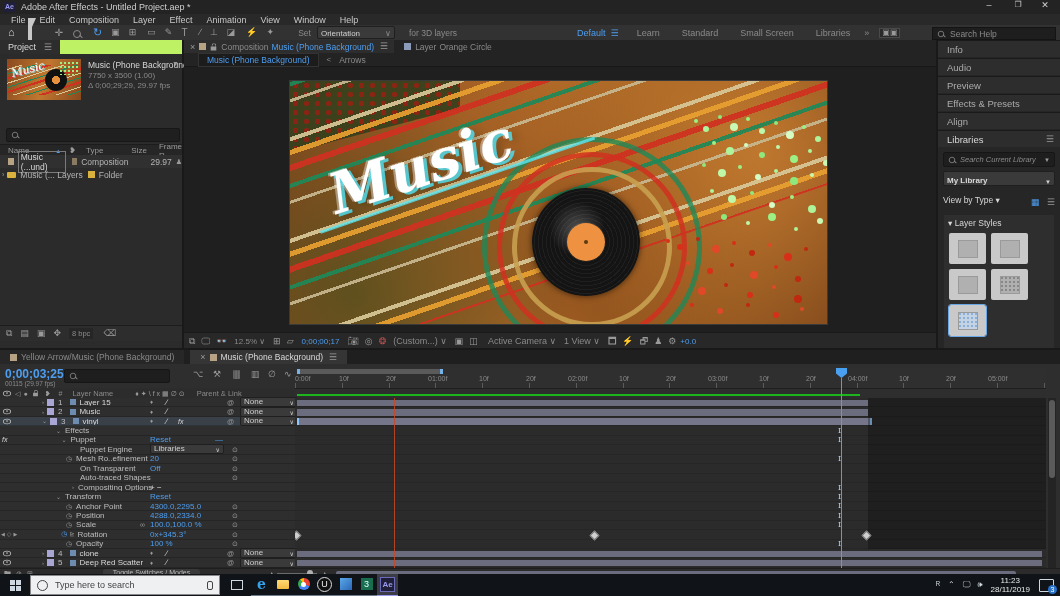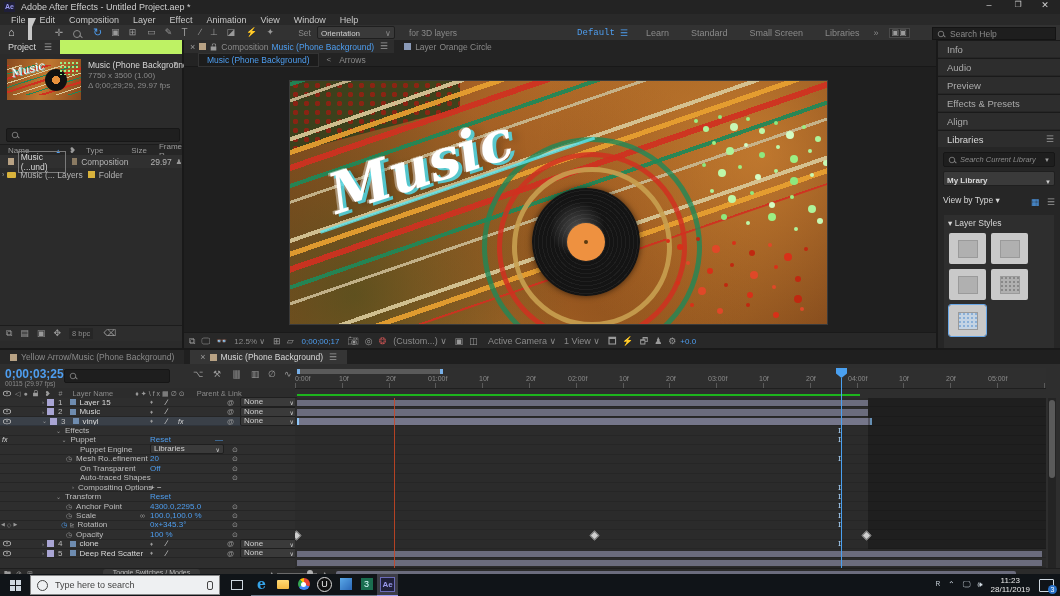--- a/index.html
+++ b/index.html
@@ -73,21 +73,21 @@
     <span class="ic" style="margin-left:9px;">⊥</span>
     <span class="ic" style="margin-left:9px;">◪</span>
     <span class="ic" style="margin-left:11px;">⚡</span>
     <span class="ic" style="margin-left:9px;">✦</span>
     <span class="tx dim" style="margin-left:24px;font-size:8.5px;">Set</span>
     <span class="ddbox" style="margin-left:6px;width:70px;height:11px;">
       <span>Orientation</span>
         <span style="color:#8a8a8a;">∨</span>
     </span>
     <span class="tx dim" style="margin-left:6px;font-size:8.5px;padding-left:8px;">for 3D layers</span>
-    <span class="bl" style="margin-left:120px;font-size:9px;font-family:Liberation Mono, monospace;">Default</span>
+    <span class="bl" style="margin-left:120px;font-size:9px;">Default</span>
     <span class="bl" style="margin-left:5px;font-size:9px;">☰</span>
     <span class="tx dim" style="margin-left:18px;">Learn</span>
     <span class="tx dim" style="margin-left:22px;">Standard</span>
     <span class="tx dim" style="margin-left:22px;">Small Screen</span>
     <span class="tx dim" style="margin-left:22px;">Libraries</span>
     <span class="tx dim" style="margin-left:14px;">»</span>
     <span class="ic" style="margin-left:10px;background:#2a2a2a;border:1px solid #4a4a4a;padding:0 2px;font-size:8px;">▣▣</span>
     <span class="ab" style="right:4px;top:2px;width:118px;height:11px;background:#1e1e1e;border:1px solid #141414;display:flex;align-items:center;padding-left:4px;">
       <span class="mag" style="transform:scale(.8);"></span>
       <span class="tx dim" style="margin-left:5px;font-size:8.5px;">Search Help</span>
@@ -441,20 +441,27 @@
       <div class="trow">
         <span style="width:66px;"></span>
           <span class="ic" style="font-size:7px;">◷</span>
         <span style="margin-left:4px;">Anchor Point</span>
         <span class="bl" style="position:absolute;left:150px;">4300.0,2295.0</span>
         <span class="ic" style="position:absolute;left:232px;font-size:7px;">⊙</span>
       </div>
       <div class="trow">
         <span style="width:66px;"></span>
           <span class="ic" style="font-size:7px;">◷</span>
+        <span style="margin-left:4px;">Position</span>
+        <span class="bl" style="position:absolute;left:150px;">4288.0,2334.0</span>
+        <span class="ic" style="position:absolute;left:232px;font-size:7px;">⊙</span>
+      </div>
+      <div class="trow">
+        <span style="width:66px;"></span>
+          <span class="ic" style="font-size:7px;">◷</span>
         <span style="margin-left:4px;">Scale</span>
         <span class="ic" style="position:absolute;left:140px;font-size:7px;">∞</span>
         <span class="bl" style="position:absolute;left:150px;">100.0,100.0 %</span>
         <span class="ic" style="position:absolute;left:232px;font-size:7px;">⊙</span>
       </div>
       <div class="trow">
         <span class="ic" style="margin-left:1px;font-size:5px;">◀</span>
         <span class="ic" style="margin-left:2px;font-size:6px;">◇</span>
         <span class="ic" style="margin-left:2px;font-size:5px;">▶</span>
         <span style="width:44px;"></span>

